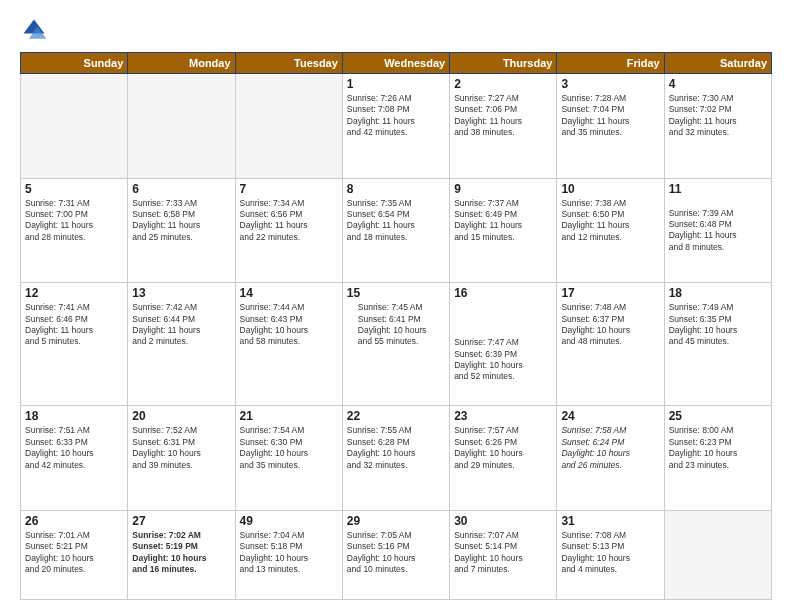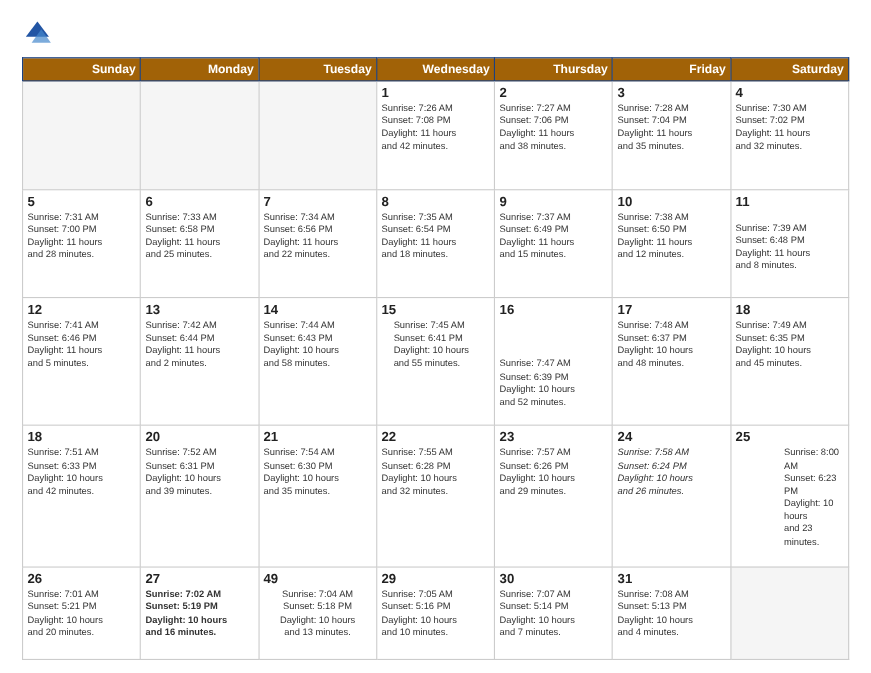--- a/index.html
+++ b/index.html
@@ -311,21 +311,21 @@
           </td>
           <td>
             <div class="day-num">24</div>
             <div class="day-info" style="white-space: pre-line; font-style: italic;">Sunrise: 7:58 AM
 Sunset: 6:24 PM
 Daylight: 10 hours
 and 26 minutes.</div>
           </td>
           <td>
             <div class="day-num">25</div>
-            <div class="day-info" style="white-space: pre-line; margin-left: 44px;">Sunrise: 8:00 AM
+            <div class="day-info" style="white-space: pre-line;">Sunrise: 8:00 AM
 Sunset: 6:23 PM
 Daylight: 10 hours
 and 23 minutes.</div>
           </td>
         </tr>
         <tr>
           <td class="last-row">
             <div class="day-num">26</div>
             <div class="day-info" style="white-space: pre-line;">Sunrise: 7:01 AM
 Sunset: 5:21 PM
@@ -334,21 +334,21 @@
           </td>
           <td class="last-row">
             <div class="day-num">27</div>
             <div class="day-info" style="white-space: pre-line; font-weight: bold;">Sunrise: 7:02 AM
 Sunset: 5:19 PM
 Daylight: 10 hours
 and 16 minutes.</div>
           </td>
           <td class="last-row">
             <div class="day-num">49</div>
-            <div class="day-info" style="white-space: pre-line; text-align: center;">Sunrise: 7:04 AM
+            <div class="day-info" style="white-space: pre-line;">Sunrise: 7:04 AM
 Sunset: 5:18 PM
 Daylight: 10 hours
 and 13 minutes.</div>
           </td>
           <td class="last-row">
             <div class="day-num">29</div>
             <div class="day-info" style="white-space: pre-line;">Sunrise: 7:05 AM
 Sunset: 5:16 PM
 Daylight: 10 hours
 and 10 minutes.</div>

